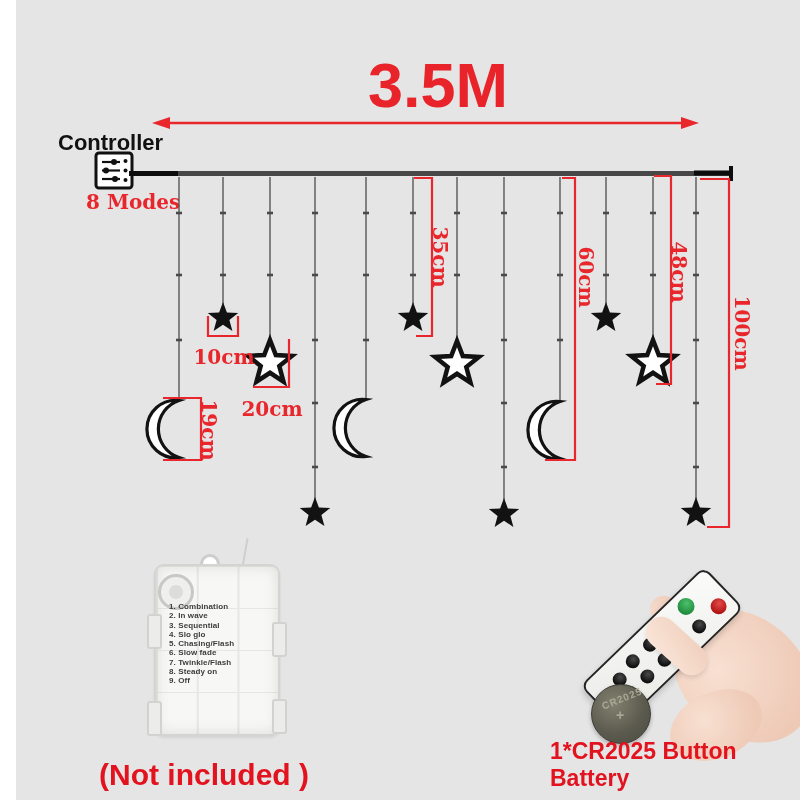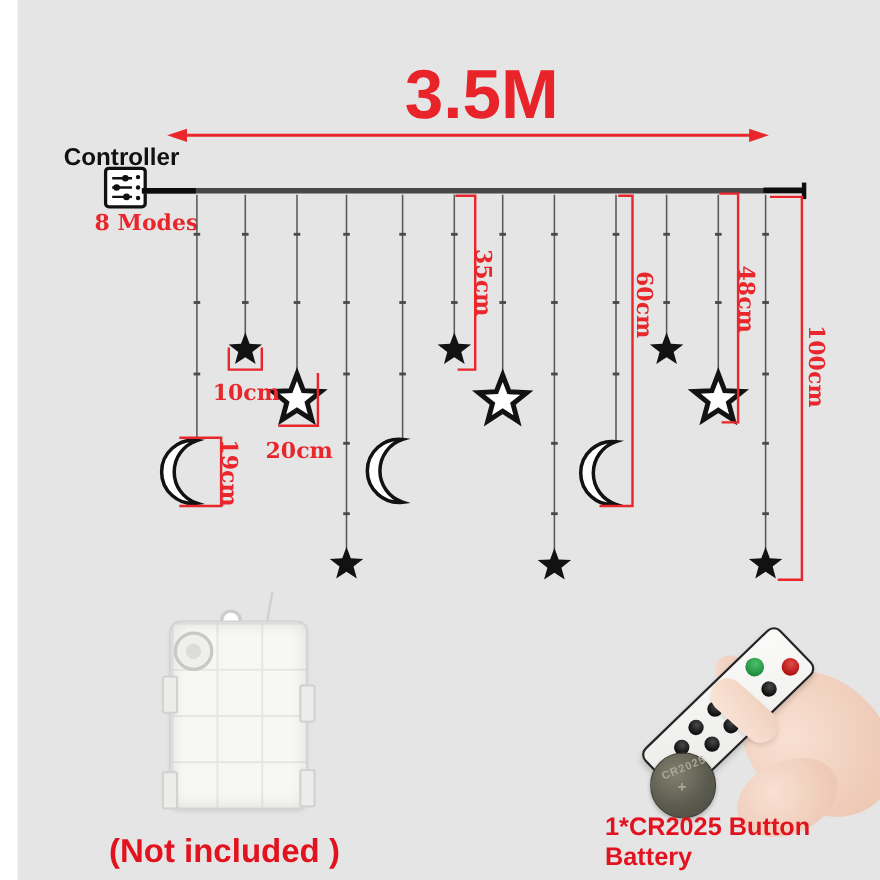--- a/index.html
+++ b/index.html
@@ -190,20 +190,31 @@
     <div class="bb-wire"></div>
     <div class="hang-loop"></div>
     <div class="bb-body">
       <div class="suction">
           <div class="inner"></div>
         </div>
       <div class="clip l1"></div>
       <div class="clip l2"></div>
       <div class="clip r1"></div>
       <div class="clip r2"></div>
+      <ul class="modes">
+        <li>1. Combination</li>
+        <li>2. In wave</li>
+        <li>3. Sequential</li>
+        <li>4. Slo glo</li>
+        <li>5. Chasing/Flash</li>
+        <li>6. Slow fade</li>
+        <li>7. Twinkle/Flash</li>
+        <li>8. Steady on</li>
+        <li>9. Off</li>
+      </ul>
     </div>
     <div class="bb-cap2">(Not included )</div>
   </div>
 
   <div class="remote-area">
     <div class="finger" style="left:143px;top:38px;transform:rotate(-63deg);"></div>
     <div class="finger" style="left:167px;top:52px;transform:rotate(-60deg);"></div>
     <div class="finger" style="left:190px;top:70px;transform:rotate(-55deg);"></div>
     <div class="finger" style="left:211px;top:92px;height:80px;transform:rotate(-48deg);"></div>
     <div class="palm" style="left:148px;top:60px;width:118px;height:152px;transform:rotate(-50deg);"></div>

